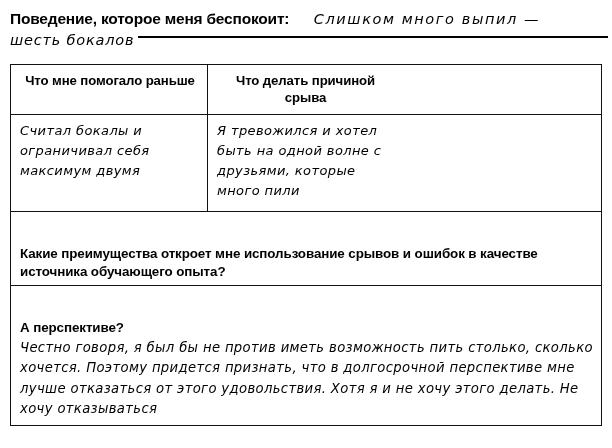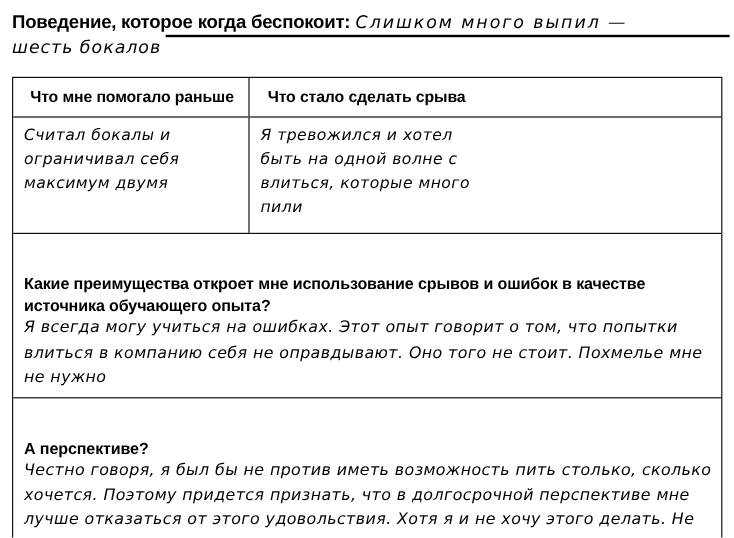--- a/index.html
+++ b/index.html
@@ -42,24 +42,25 @@
     letter-spacing: -0.2px;
   }
   .handwritten {
     font-family: "DejaVu Sans", sans-serif;
     font-style: italic;
     font-size: 14.5px;
     letter-spacing: 0.8px;
   }
   .title-answer-1 {
     letter-spacing: 1.6px;
+    margin-left: 20px;
   }
   .title-line-2 {
     display: flex;
-    align-items: flex-start;
+    align-items: center;
     margin-top: 2px;
   }
   .title-answer-2 {
     flex: 0 0 auto;
     padding-right: 4px;
   }
   .title-rule {
     flex: 1 1 auto;
     height: 0;
     border-bottom: 2px solid #000000;
@@ -138,45 +139,44 @@
     margin-top: 1px;
   }
 </style>
 </head>
 <body>
 
 <div class="page">
 
   <div class="title-block">
     <div class="title-line">
-      <span class="title-label">Поведение, которое когда беспокоит:</span>
+      <span class="title-label">Поведение, которое меня беспокоит:</span>
       <span class="handwritten title-answer-1">Слишком много выпил —</span>
     </div>
     <div class="title-line-2">
       <span class="handwritten title-answer-2">шесть бокалов</span>
       <span class="title-rule"></span>
     </div>
   </div>
 
   <div class="sheet">
 
     <div class="grid-row">
       <div class="col col-1 head-cell left-pad">Что мне помогало раньше</div>
-      <div class="col col-3 head-cell">Что стало сделать срыва</div>
+      <div class="col col-3 head-cell">Что делать причиной срыва</div>
     </div>
 
     <div class="grid-row">
       <div class="col col-1 body-cell">Считал бокалы и ограничивал себя максимум двумя</div>
-      <div class="col col-2 body-cell">Я тревожился и хотел быть на одной волне с влиться, которые много пили</div>
+      <div class="col col-2 body-cell">Я тревожился и хотел быть на одной волне с друзьями, которые много пили</div>
     </div>
 
     <div class="grid-row">
       <div class="block" style="width:100%">
         <div class="block-q">Какие преимущества откроет мне использование срывов и ошибок в качестве источника обучающего опыта?</div>
-        <div class="block-a">Я всегда могу учиться на ошибках. Этот опыт говорит о том, что попытки влиться в компанию себя не оправдывают. Оно того не стоит. Похмелье мне не нужно</div>
       </div>
     </div>
 
     <div class="grid-row">
       <div class="block" style="width:100%">
         <div class="block-q">А перспективе?</div>
         <div class="block-a">Честно говоря, я был бы не против иметь возможность пить столько, сколько хочется. Поэтому придется признать, что в долгосрочной перспективе мне лучше отказаться от этого удовольствия. Хотя я и не хочу этого делать. Не хочу отказываться</div>
       </div>
     </div>
 

